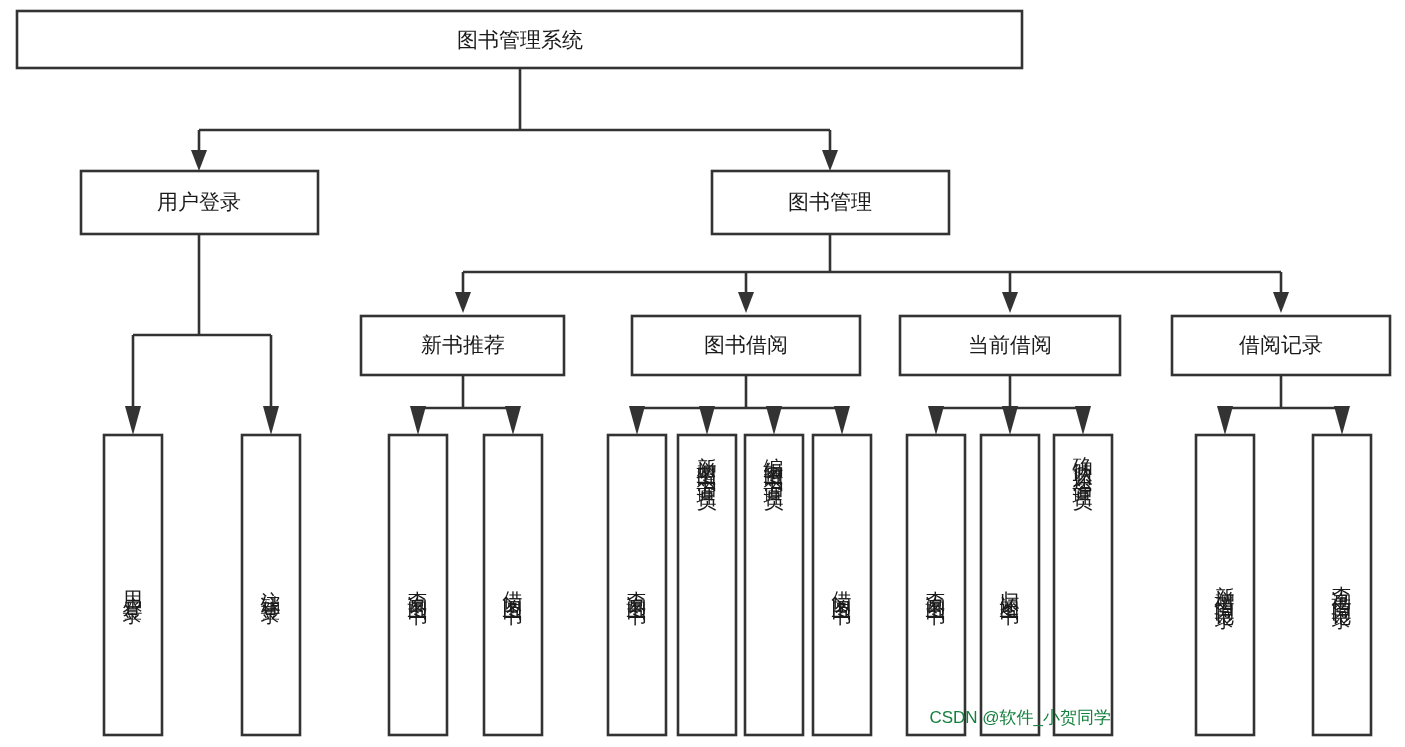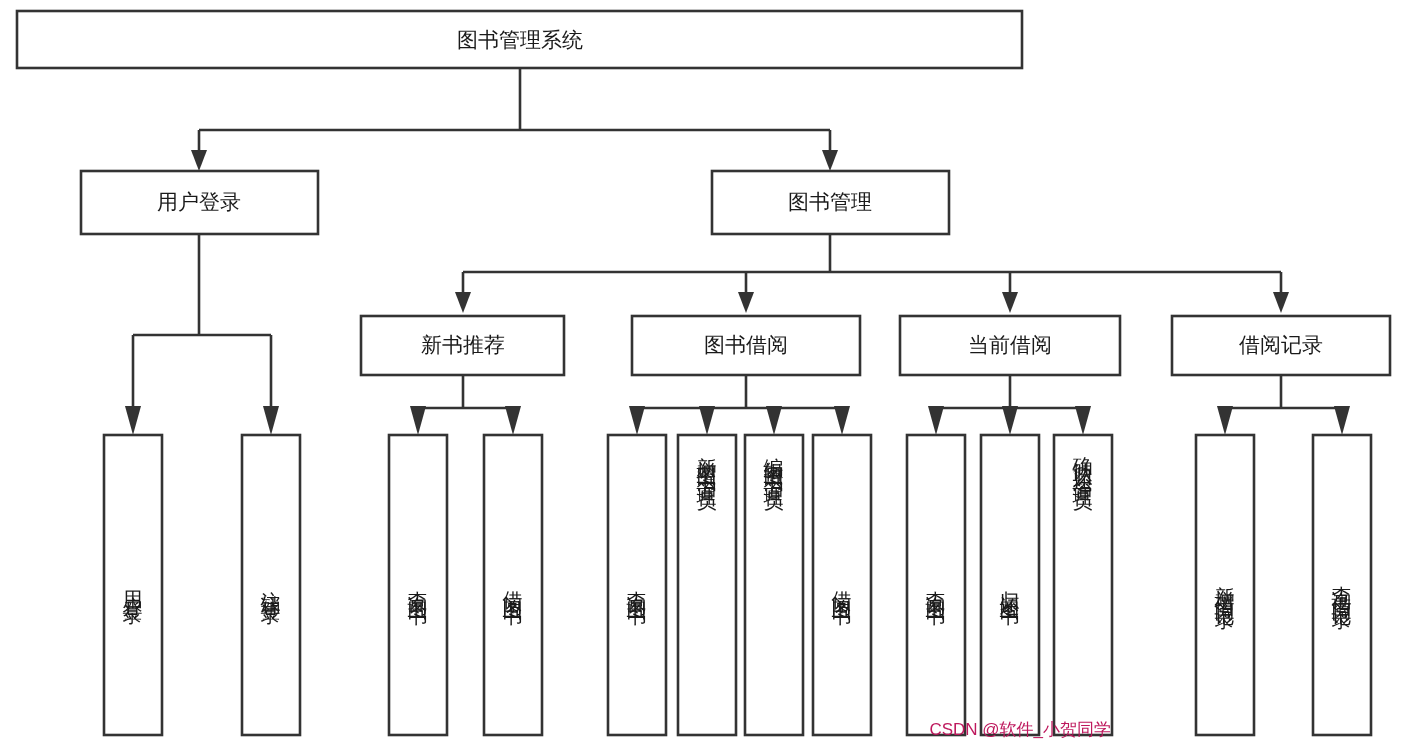--- a/index.html
+++ b/index.html
@@ -62,24 +62,24 @@
     font-family: "Liberation Sans", "DejaVu Sans", sans-serif;
     font-size: 20px;
     line-height: 1.0;
     color: #1a1a1a;
     letter-spacing: 5px;
     white-space: nowrap;
   }
   #watermark {
     position: absolute;
     right: 8px;
-    bottom: 6px;
+    bottom: 18px;
     font-family: "Liberation Sans", "DejaVu Sans", sans-serif;
     font-size: 17px;
-    color: #be185d;
+    color: #15803d;
     white-space: nowrap;
     pointer-events: none;
   }
 </style>
 </head>
 <body>
 
 <div id="diagram-root">
 
   <svg id="flowchart" viewBox="0 0 1405 747">

